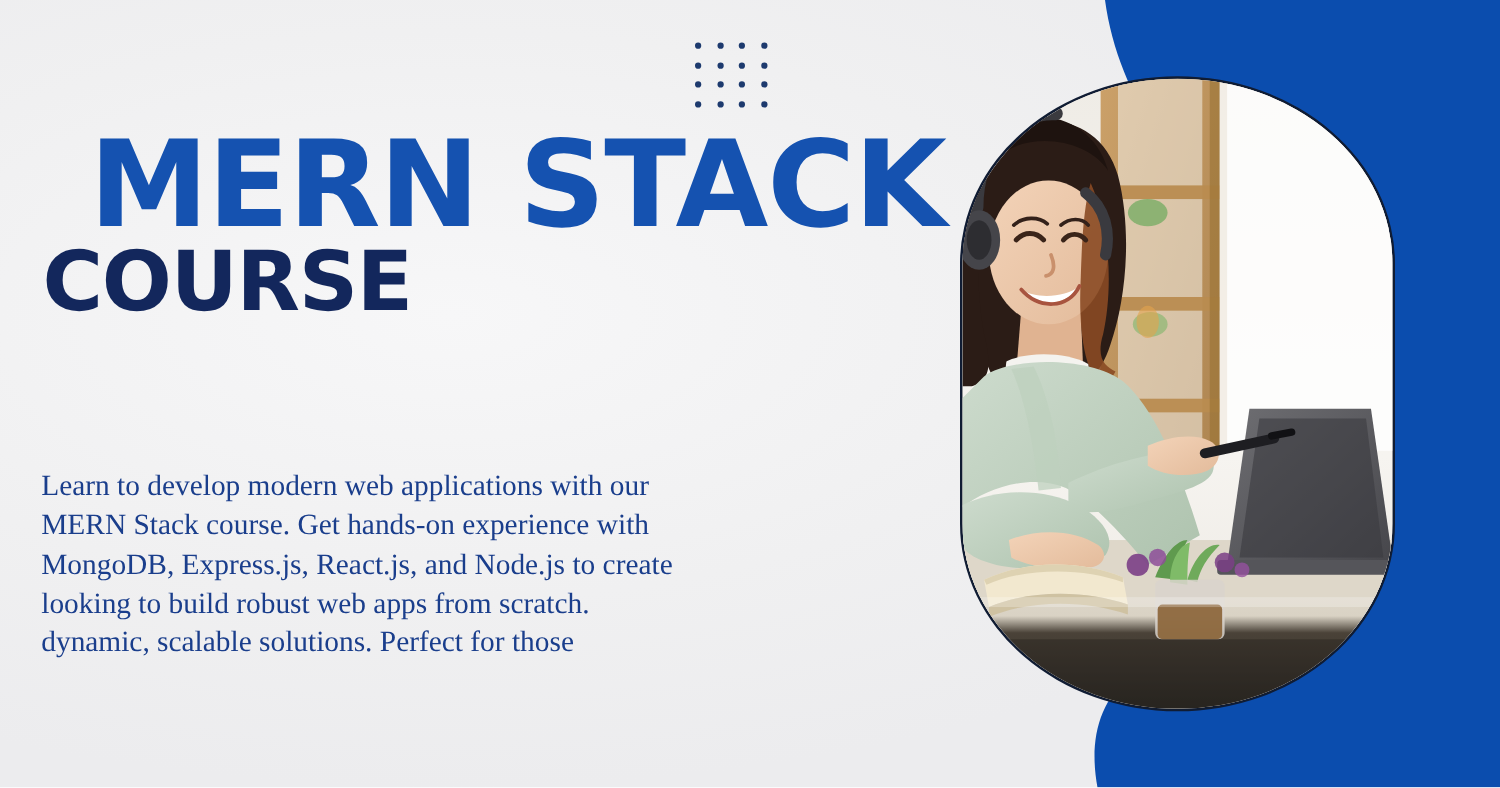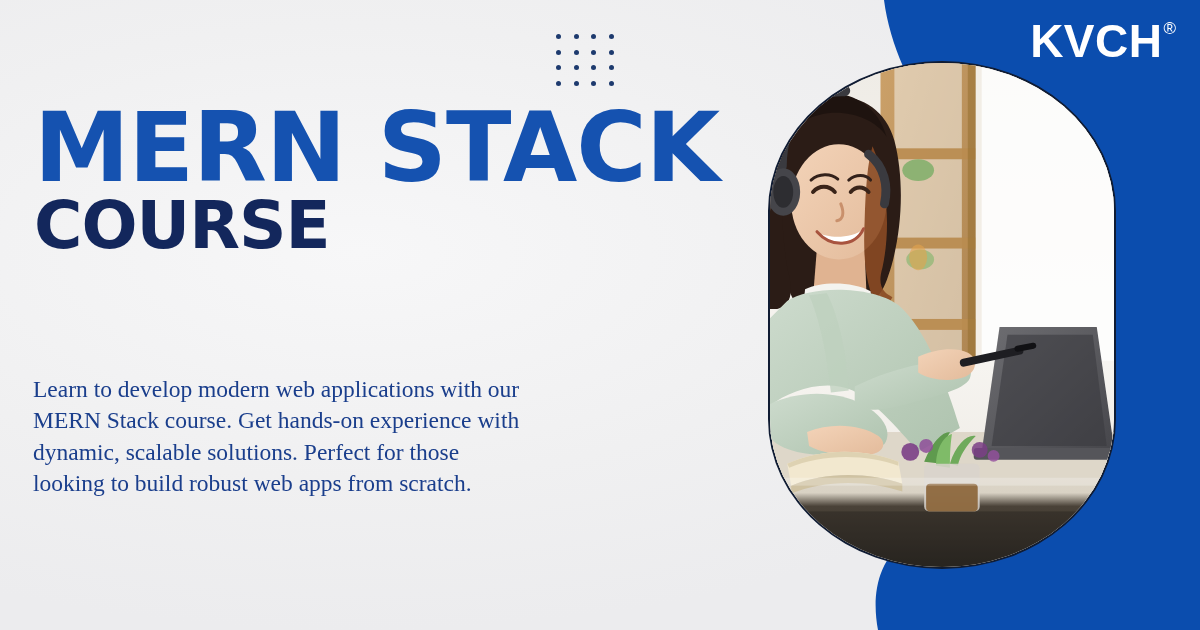--- a/index.html
+++ b/index.html
@@ -55,20 +55,21 @@
   .head-line {
     font-weight:900;
     letter-spacing:-1px;
     line-height:0.92;
     white-space:nowrap;
     font-family:"DejaVu Sans", sans-serif;
   }
   #headline-primary {
     font-size:96px;
     color:#1552b0;
+    text-align:center;
   }
   #headline-secondary {
     font-size:66px;
     color:#13275c;
     margin-top:4px;
   }
 
   
   #body-copy {
     position:absolute;
@@ -187,22 +188,23 @@
   </div>
 
   <div id="headline">
     <div id="headline-primary" class="head-line">MERN STACK</div>
     <div id="headline-secondary" class="head-line">COURSE</div>
   </div>
 
   <div id="body-copy">
     <span class="copy-line">Learn to develop modern web applications with our</span>
     <span class="copy-line">MERN Stack course. Get hands-on experience with</span>
+    <span class="copy-line">MongoDB, Express.js, React.js, and Node.js to create</span>
+    <span class="copy-line">looking to build robust web apps from scratch.</span>
     <span class="copy-line">dynamic, scalable solutions. Perfect for those</span>
-    <span class="copy-line">looking to build robust web apps from scratch.</span>
   </div>
 
   <div id="photo-frame">
     <div id="photo-art">
       <svg viewBox="0 0 348 508" preserveAspectRatio="xMidYMid slice">
         <defs>
           <linearGradient id="wallG" x1="0" y1="0" x2="0" y2="1">
             <stop offset="0%" stop-color="#efece6"></stop>
             <stop offset="60%" stop-color="#f6f4f0"></stop>
             <stop offset="100%" stop-color="#eae6df"></stop>
@@ -312,18 +314,14 @@
         <circle cx="158" cy="386" r="7" fill="#8e4d99" opacity="0.85"></circle>
         <circle cx="212" cy="390" r="8" fill="#7b3f86" opacity="0.85"></circle>
         <circle cx="226" cy="396" r="6" fill="#95509f" opacity="0.8"></circle>
 
         <rect x="0" y="418" width="348" height="8" fill="#ffffff" opacity="0.25"></rect>
         <rect x="0" y="452" width="348" height="56" fill="#1e1a16" opacity="0.35"></rect>
       </svg>
     </div>
   </div>
 
-  <div id="logo">
-    <span id="logo-text">KVCH</span>
-    <span id="logo-reg">®</span>
-  </div>
 
 </div>
 
 </body></html>

